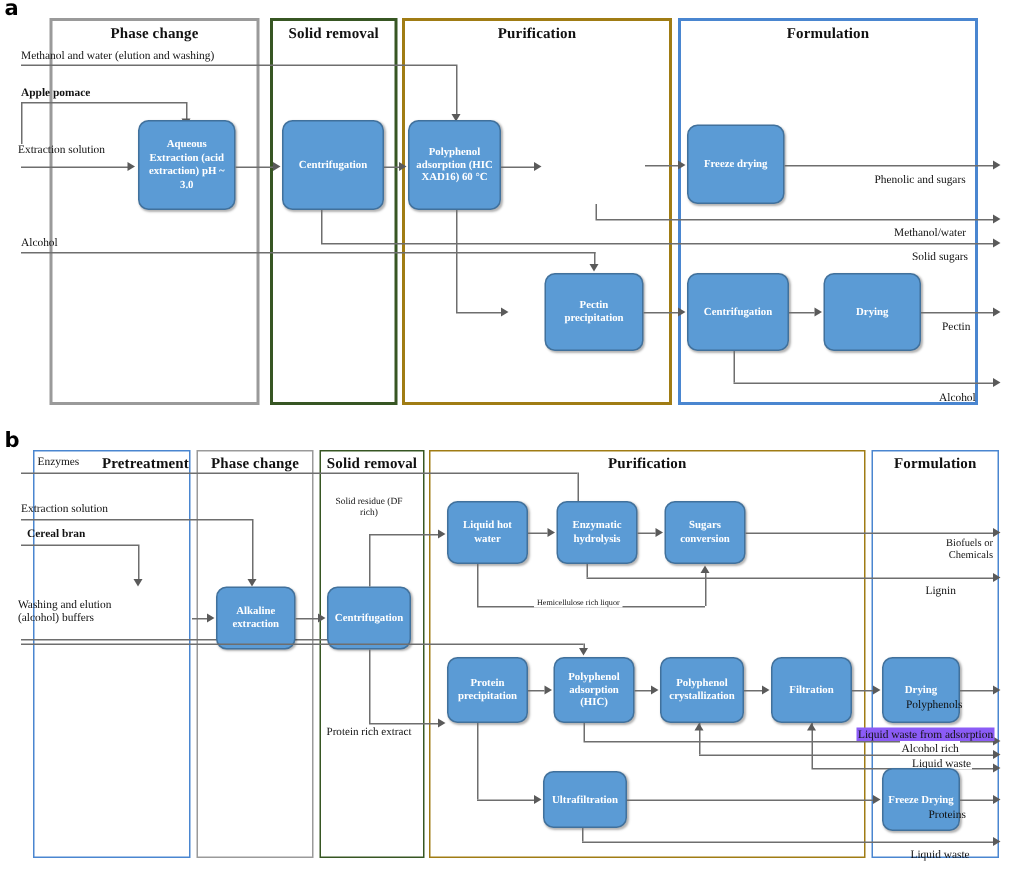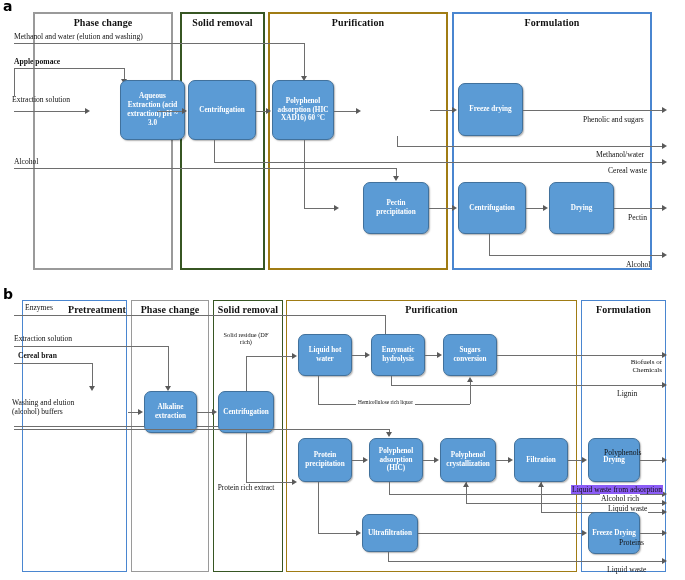--- a/index.html
+++ b/index.html
@@ -69,21 +69,21 @@
   <div class="arw arw-d" style="left:121px;top:79px;"></div>
 
   <div class="ln lnh" style="left:14px;top:111px;width:74px;"></div>
   <div class="arw arw-r" style="left:85px;top:108px;"></div>
 
   <div class="ln lnh" style="left:14px;top:168px;width:290px;"></div>
   <div class="ln lnv" style="left:304px;top:168px;height:40px;"></div>
   <div class="ln lnh" style="left:304px;top:208px;width:30px;"></div>
   <div class="arw arw-r" style="left:334px;top:205px;"></div>
 
-  <div class="node" style="left:92px;top:80px;width:65px;height:60px;margin-left:28px;">
+  <div class="node" style="left:92px;top:80px;width:65px;height:60px;">
     <span>Aqueous Extraction (acid extraction) pH ~ 3.0</span>
   </div>
   <div class="node" style="left:188px;top:80px;width:68px;height:60px;">
     <span>Centrifugation</span>
   </div>
   <div class="node" style="left:272px;top:80px;width:62px;height:60px;">
     <span>Polyphenol adsorption (HIC XAD16) 60 °C</span>
   </div>
   <div class="node" style="left:458px;top:83px;width:65px;height:53px;">
     <span>Freeze drying</span>
@@ -115,21 +115,21 @@
   <div class="lbl r" style="left:583px;top:115px;">Phenolic and sugars</div>
 
   <div class="ln lnv" style="left:397px;top:136px;height:10px;"></div>
   <div class="ln lnh" style="left:397px;top:146px;width:266px;"></div>
   <div class="arw arw-r" style="left:662px;top:143px;"></div>
   <div class="lbl r" style="left:596px;top:150px;">Methanol/water</div>
 
   <div class="ln lnv" style="left:214px;top:140px;height:22px;"></div>
   <div class="ln lnh" style="left:214px;top:162px;width:449px;"></div>
   <div class="arw arw-r" style="left:662px;top:159px;"></div>
-  <div class="lbl r" style="left:608px;top:166px;">Cereal waste</div>
+  <div class="lbl r" style="left:608px;top:166px;">Solid sugars</div>
 
   <div class="ln lnv" style="left:304px;top:140px;height:28px;"></div>
   <div class="ln lnv" style="left:304px;top:168px;height:0px;"></div>
   <div class="ln lnv" style="left:396px;top:168px;height:8px;"></div>
   <div class="ln lnh" style="left:304px;top:168px;width:93px;"></div>
   <div class="arw arw-d" style="left:393px;top:176px;"></div>
 
   <div class="ln lnh" style="left:429px;top:208px;width:23px;"></div>
   <div class="arw arw-r" style="left:452px;top:205px;"></div>
 
@@ -265,21 +265,21 @@
   <div class="arw arw-r" style="left:363px;top:171px;"></div>
   <div class="ln lnh" style="left:423px;top:174px;width:11px;"></div>
   <div class="arw arw-r" style="left:434px;top:171px;"></div>
   <div class="ln lnh" style="left:496px;top:174px;width:12px;"></div>
   <div class="arw arw-r" style="left:508px;top:171px;"></div>
   <div class="ln lnh" style="left:568px;top:174px;width:14px;"></div>
   <div class="arw arw-r" style="left:582px;top:171px;"></div>
 
   <div class="ln lnh" style="left:640px;top:174px;width:23px;"></div>
   <div class="arw arw-r" style="left:662px;top:171px;"></div>
-  <div class="lbl r" style="left:604px;top:162px;">Polyphenols</div>
+  <div class="lbl r" style="left:604px;top:179px;">Polyphenols</div>
 
   <div class="ln lnv" style="left:389px;top:196px;height:12px;"></div>
   <div class="ln lnh" style="left:389px;top:208px;width:274px;"></div>
   <div class="arw arw-r" style="left:662px;top:205px;"></div>
   <div class="lbl r" style="left:571px;top:199px;background:#8b5cf6;padding:0 1px;">Liquid waste from adsorption</div>
 
   <div class="ln lnv" style="left:466px;top:196px;height:21px;"></div>
   <div class="arw arw-u" style="left:463px;top:196px;"></div>
   <div class="ln lnh" style="left:466px;top:217px;width:197px;"></div>
   <div class="arw arw-r" style="left:662px;top:214px;"></div>

